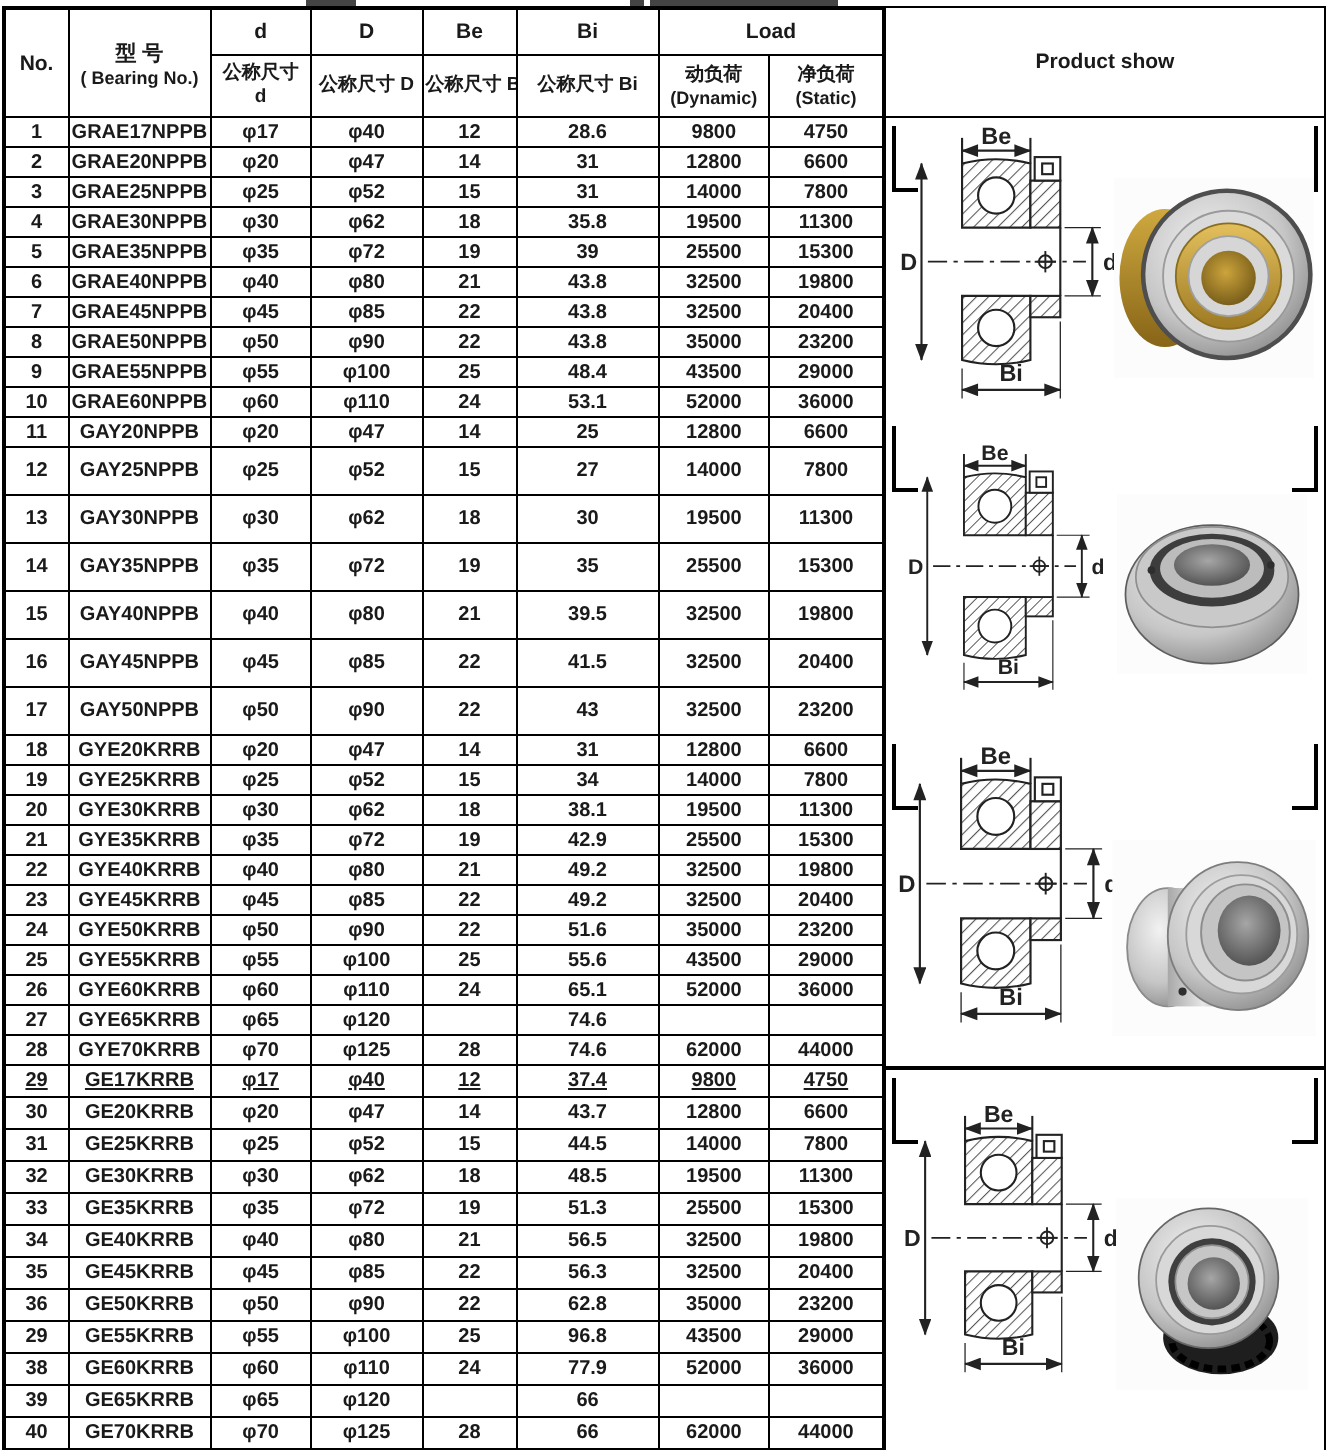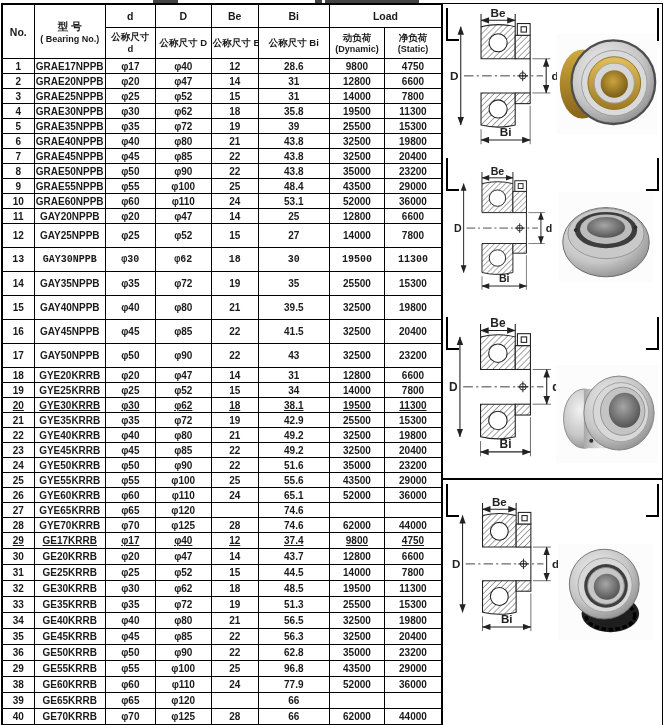--- a/index.html
+++ b/index.html
@@ -245,21 +245,21 @@
           <tr style="height: 24px;">
             <td>12</td>
             <td>GAY25NPPB</td>
             <td>φ25</td>
             <td>φ52</td>
             <td>15</td>
             <td>27</td>
             <td>14000</td>
             <td>7800</td>
           </tr>
-          <tr style="height: 24px; font-family: Liberation Mono, monospace;">
+          <tr style="height: 24px;">
             <td>13</td>
             <td>GAY30NPPB</td>
             <td>φ30</td>
             <td>φ62</td>
             <td>18</td>
             <td>30</td>
             <td>19500</td>
             <td>11300</td>
           </tr>
           <tr style="height: 24px;">
@@ -315,21 +315,21 @@
           <tr style="height: 15px;">
             <td>19</td>
             <td>GYE25KRRB</td>
             <td>φ25</td>
             <td>φ52</td>
             <td>15</td>
             <td>34</td>
             <td>14000</td>
             <td>7800</td>
           </tr>
-          <tr style="height: 15px; text-decoration: underline;">
+          <tr style="height: 15px;">
             <td>20</td>
             <td>GYE30KRRB</td>
             <td>φ30</td>
             <td>φ62</td>
             <td>18</td>
             <td>38.1</td>
             <td>19500</td>
             <td>11300</td>
           </tr>
           <tr style="height: 15px;">
@@ -529,20 +529,21 @@
             <td>φ125</td>
             <td>28</td>
             <td>66</td>
             <td>62000</td>
             <td>44000</td>
           </tr>
         </tbody>
     </table>
 
     <div class="pcol">
+      <div class="phead">Product show</div>
 
       <div class="pcell pc1">
         <div class="brk-l"></div>
         <div class="brk-r"></div>
         <span class="drawing-slot" style="position:absolute;left:6px;top:1px;width:126px;height:146px">
   <svg class="bdraw" viewBox="0 0 118 136" width="126" height="146" style="left: 0px; top: 0px;">
     <g stroke="#222" stroke-width="1" fill="none">
       <line x1="30" y1="14" x2="62" y2="14" marker-start="url(#aS)" marker-end="url(#aE)"></line>
       <line x1="30" y1="8" x2="30" y2="20"></line>
       <line x1="62" y1="8" x2="62" y2="20"></line>

